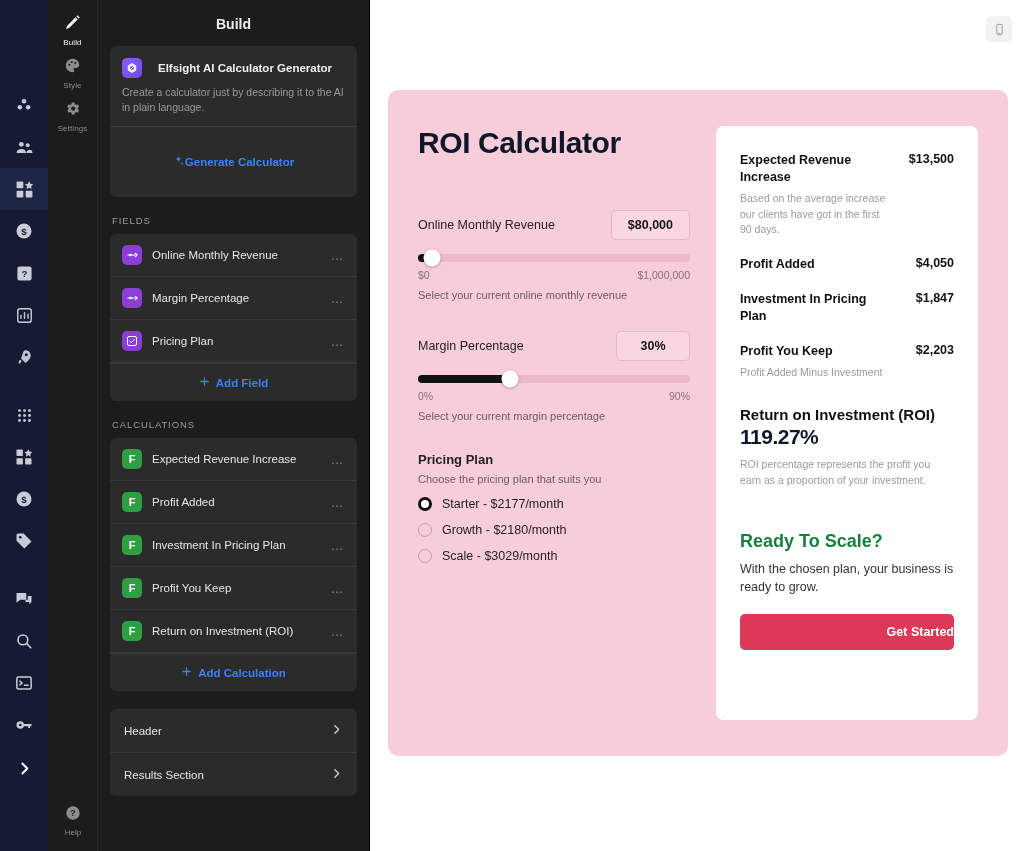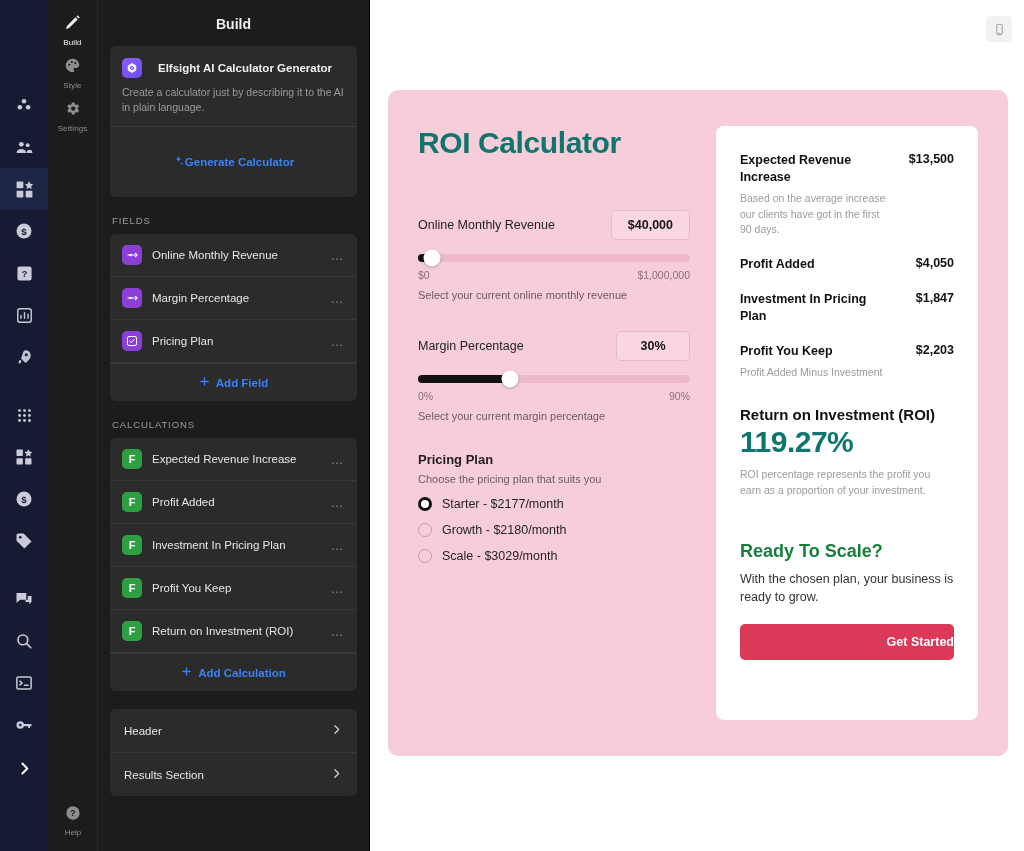--- a/index.html
+++ b/index.html
@@ -145,21 +145,21 @@
   }
   .widget {
     position: absolute; left: 18px; top: 90px;
     width: 620px; height: 666px;
     background: #f8cdda; border-radius: 10px;
     padding: 36px 30px;
     display: flex; gap: 26px;
   }
   .wleft { width: 272px; flex: 0 0 272px; }
   .wtitle {
-    font-size: 30px; font-weight: bold; color: #0f766e;
+    font-size: 30px; font-weight: bold; color: #0f172a;
     margin-bottom: 50px; letter-spacing: -.4px;
   }
   .fgroup { margin-bottom: 30px; }
   .frow { display: flex; align-items: center; justify-content: space-between; gap: 10px; }
   .flabel { font-size: 12.5px; color: #1f1f1f; }
   .fval {
     background: rgba(255,255,255,.18);
     border: 1px solid rgba(150,90,110,.22);
     border-radius: 5px; padding: 7px 16px;
     font-size: 12.5px; font-weight: bold; color: #151515;
@@ -191,21 +191,21 @@
     flex: 1; background: #fff; border-radius: 8px;
     padding: 26px 24px;
   }
   .res-item { margin-bottom: 18px; }
   .res-head { display: flex; justify-content: space-between; align-items: flex-start; gap: 12px; }
   .res-name { font-size: 12.5px; font-weight: bold; color: #111; line-height: 1.35; max-width: 150px; }
   .res-amt { font-size: 12.5px; font-weight: bold; color: #111; white-space: nowrap; }
   .res-sub { font-size: 10.5px; color: #9b9b9b; line-height: 1.5; margin-top: 5px; max-width: 150px; }
   .roi-block { margin-top: 26px; }
   .roi-title { font-size: 15px; font-weight: bold; color: #111; }
-  .roi-val { font-size: 30px; font-weight: bold; color: #0f766e; letter-spacing: -.5px; margin-top: 2px; }
+  .roi-val { font-size: 21px; font-weight: bold; color: #0f172a; letter-spacing: -.5px; margin-top: 2px; }
   .roi-sub { font-size: 10.5px; color: #9b9b9b; line-height: 1.5; margin-top: 8px; }
   .cta-title { font-size: 18px; font-weight: bold; color: #15803d; margin-top: 42px; }
   .cta-text { font-size: 12.5px; color: #333; line-height: 1.45; margin-top: 8px; }
   .cta-btn {
     margin-top: 18px; background: #dc3858; color: #fff;
     border: none; border-radius: 5px; width: 100%;
     padding: 11px 0; font-size: 12.5px; font-weight: bold;
     font-family: "Liberation Sans", sans-serif; cursor: pointer; text-align: right;
   }
 </style>
@@ -510,21 +510,21 @@
         </svg>
     </div>
 
     <div class="widget">
       <div class="wleft">
         <div class="wtitle">ROI Calculator</div>
 
         <div class="fgroup">
           <div class="frow">
             <span class="flabel">Online Monthly Revenue</span>
-            <span class="fval">$40,000</span>
+            <span class="fval">$80,000</span>
           </div>
           <div class="slider">
             <div class="strack"></div>
             <div class="sfill" style="width:5%"></div>
             <div class="sthumb" style="left:5%"></div>
           </div>
           <div class="sminmax">
             <span>$0</span>
             <span>$1,000,000</span>
           </div>

